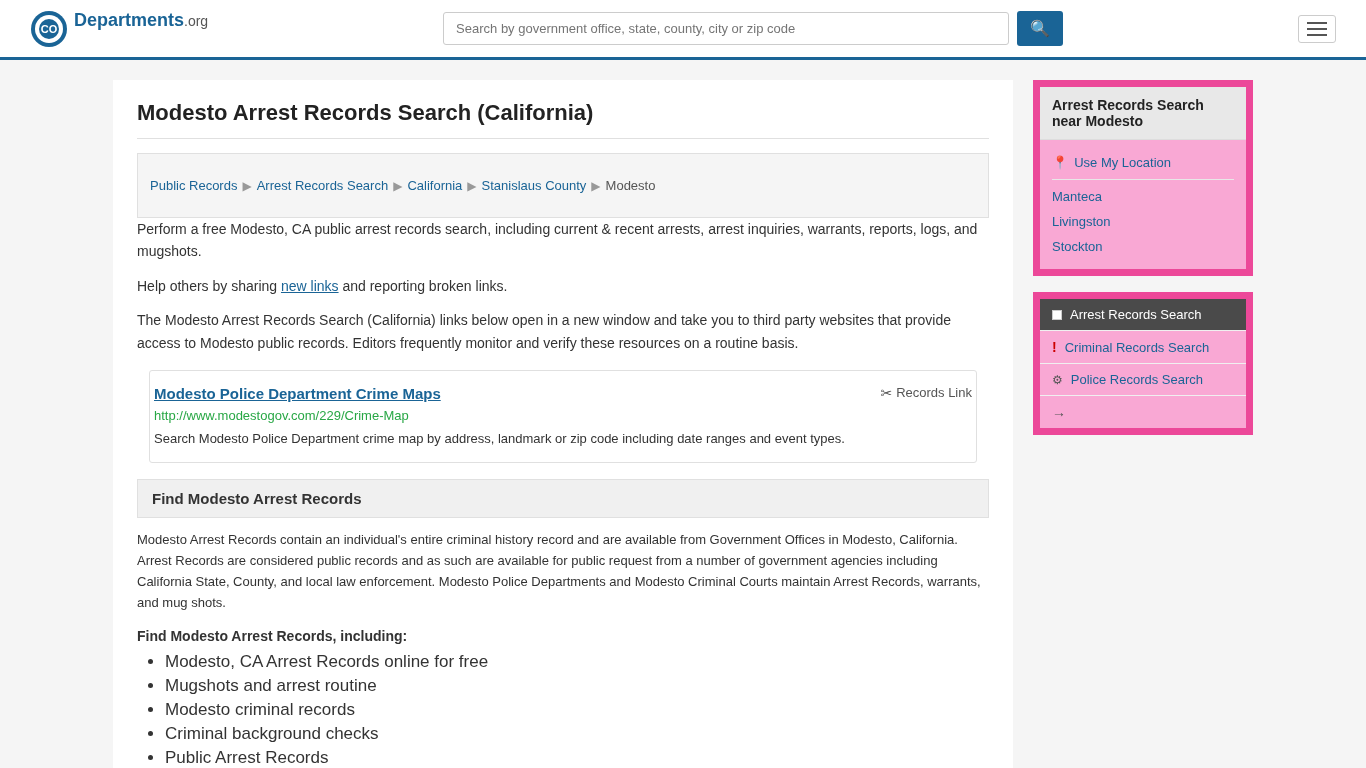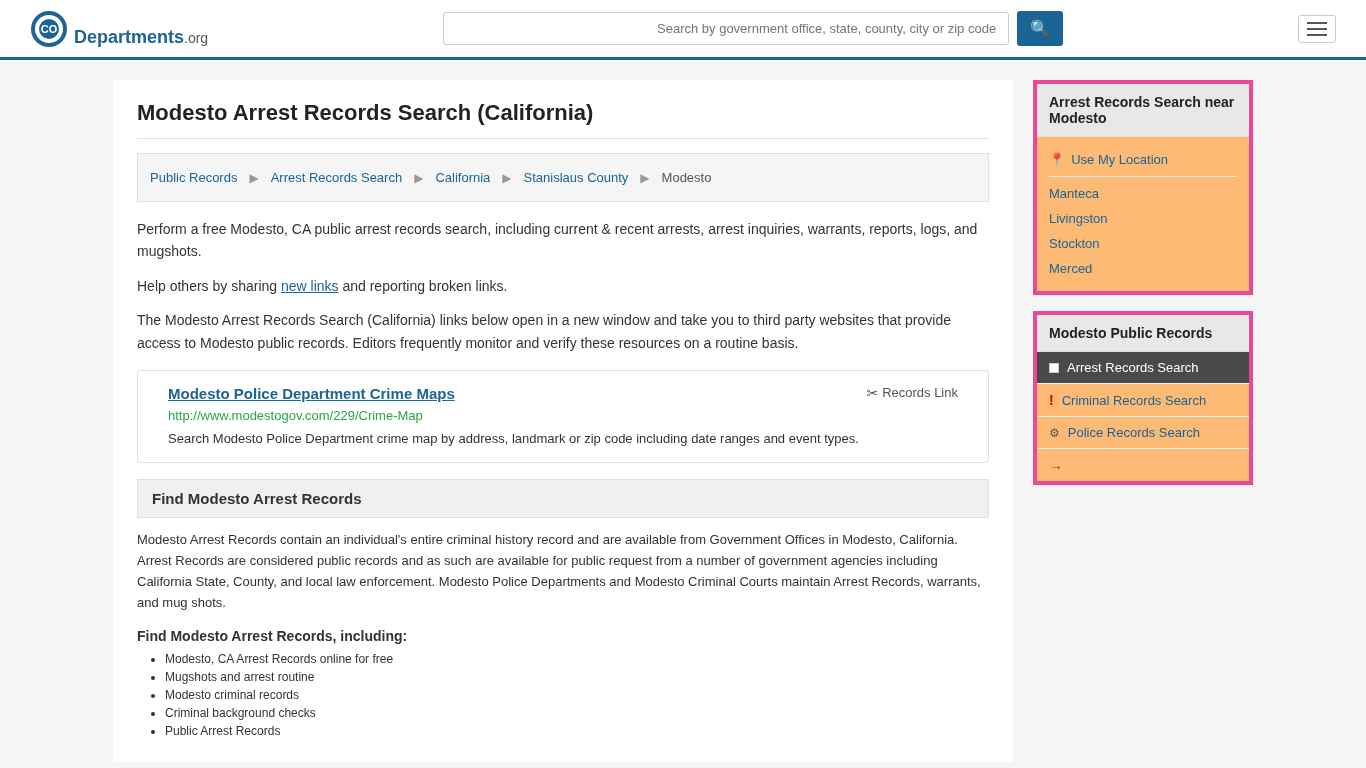--- a/index.html
+++ b/index.html
@@ -10,21 +10,21 @@
       background: #fff;
       border-bottom: 3px solid #1a6496;
       padding: 0 30px;
       height: 60px;
       display: flex;
       align-items: center;
       justify-content: space-between;
     }
     #logo-area {
       display: flex;
-      align-items: flex-end;
+      align-items: flex-start;
       gap: 6px;
     }
     #logo-icon {
       width: 38px;
       height: 38px;
     }
     #search-area {
       display: flex;
       align-items: center;
       gap: 8px;
@@ -93,28 +93,27 @@
       color: #222;
       margin-bottom: 14px;
       border-bottom: 1px solid #e0e0e0;
       padding-bottom: 12px;
     }
 
     
     #breadcrumb {
       background: #f5f5f5;
       border: 1px solid #e0e0e0;
-      padding: 16px 12px;
+      padding: 24px 12px;
       font-size: 13px;
       color: #555;
-      margin-bottom: 16px;
       display: flex;
       align-items: center;
       flex-wrap: wrap;
-      gap: 12px;
+      gap: 5px;
     }
     #breadcrumb a {
       color: #1a6496;
       text-decoration: none;
     }
     .breadcrumb-sep { color: #999; font-size: 12px; }
 
     
     .desc-para {
       margin-bottom: 12px;
@@ -124,22 +123,22 @@
     }
     .desc-para a {
       color: #1a6496;
       text-decoration: underline;
     }
 
     
     .link-card {
       border: 1px solid #e0e0e0;
       border-radius: 3px;
-      padding: 14px 30px;
-      margin: 16px 0;
+      padding: 14px 4px;
+      margin: 16px 12px;
       background: #fff;
     }
     .link-card-header {
       display: flex;
       justify-content: space-between;
       align-items: flex-start;
       margin-bottom: 6px;
     }
     .link-card-title {
       font-size: 15px;
@@ -190,28 +189,28 @@
       font-weight: bold;
       font-size: 14px;
       margin-bottom: 8px;
     }
     .find-list {
       list-style: disc;
       padding-left: 28px;
     }
     .find-list li {
       margin-bottom: 4px;
-      font-size: 12px;
+      font-size: 17px;
       color: #333;
     }
 
     
     .sidebar-section {
-      background: #fdba74;
-      border: 4px solid #ec4899;
+      background: #f9a8d4;
+      border: 7px solid #ec4899;
       margin-bottom: 16px;
     }
     .sidebar-section-title {
       background: #e8e8e8;
       padding: 10px 12px;
       font-size: 14px;
       font-weight: bold;
       color: #222;
       border-bottom: 1px solid #ddd;
     }
@@ -270,21 +269,21 @@
       <circle cx="19" cy="19" r="18" fill="#1a6496"></circle>
       <circle cx="19" cy="19" r="14" fill="#fff"></circle>
       <circle cx="19" cy="19" r="10" fill="#1a6496"></circle>
       <text x="19" y="23" text-anchor="middle" font-size="11" fill="#fff" font-family="Arial" font-weight="bold">CO</text>
     </svg>
     <span>
       <span style="font-size:18px;font-weight:bold;color:#1a6496;">Departments</span><span style="font-size:14px;color:#555;">.org</span>
     </span>
   </div>
   <div id="search-area">
-    <input type="text" id="search-input" style="flex: 1 1 0%; padding: 8px 12px; border: 1px solid rgb(204, 204, 204); border-radius: 3px; font-size: 13px; color: rgb(153, 153, 153); text-align: right;" placeholder="Search by government office, state, county, city or zip code">
+    <input type="text" id="search-input" style="flex: 1 1 0%; padding: 8px 12px; border: 1px solid rgb(204, 204, 204); border-radius: 3px; font-size: 13px; color: rgb(153, 153, 153);" placeholder="Search by government office, state, county, city or zip code">
     <button id="search-button" style="background:#1a6496;border:none;border-radius:3px;color:#fff;padding:8px 13px;cursor:pointer;font-size:16px;">🔍</button>
   </div>
   <button id="menu-button" style="background:none;border:1px solid #ccc;border-radius:3px;cursor:pointer;padding:6px 8px;display:flex;flex-direction:column;gap:4px;">
     <span style="display:block;width:20px;height:2px;background:#555;"></span>
     <span style="display:block;width:20px;height:2px;background:#555;"></span>
     <span style="display:block;width:20px;height:2px;background:#555;"></span>
   </button>
 </div>
 
 <div id="main-wrapper">
@@ -342,26 +341,24 @@
       <div class="sidebar-section-title">Arrest Records Search near Modesto</div>
       <div class="sidebar-section-body">
         <a href="#" class="sidebar-location-item">
           <span style="color:#555;font-size:13px;">📍</span>
           <span>Use My Location</span>
         </a>
         <hr class="sidebar-divider">
         <a href="#" class="sidebar-location-item">Manteca</a>
         <a href="#" class="sidebar-location-item">Livingston</a>
         <a href="#" class="sidebar-location-item">Stockton</a>
-        <a href="#" class="sidebar-location-item">Merced</a>
       </div>
     </div>
 
     <div class="sidebar-section">
-      <div class="sidebar-section-title">Modesto Public Records</div>
 
       <div class="sidebar-records-item active">
         <span style="width:10px;height:10px;background:#fff;display:inline-block;border:1px solid #ccc;flex-shrink:0;"></span>
         <span style="color:#fff;font-size:13px;">Arrest Records Search</span>
       </div>
 
       <div class="sidebar-records-item">
         <span class="icon-exclaim">!</span>
         <a href="#">Criminal Records Search</a>
       </div>

